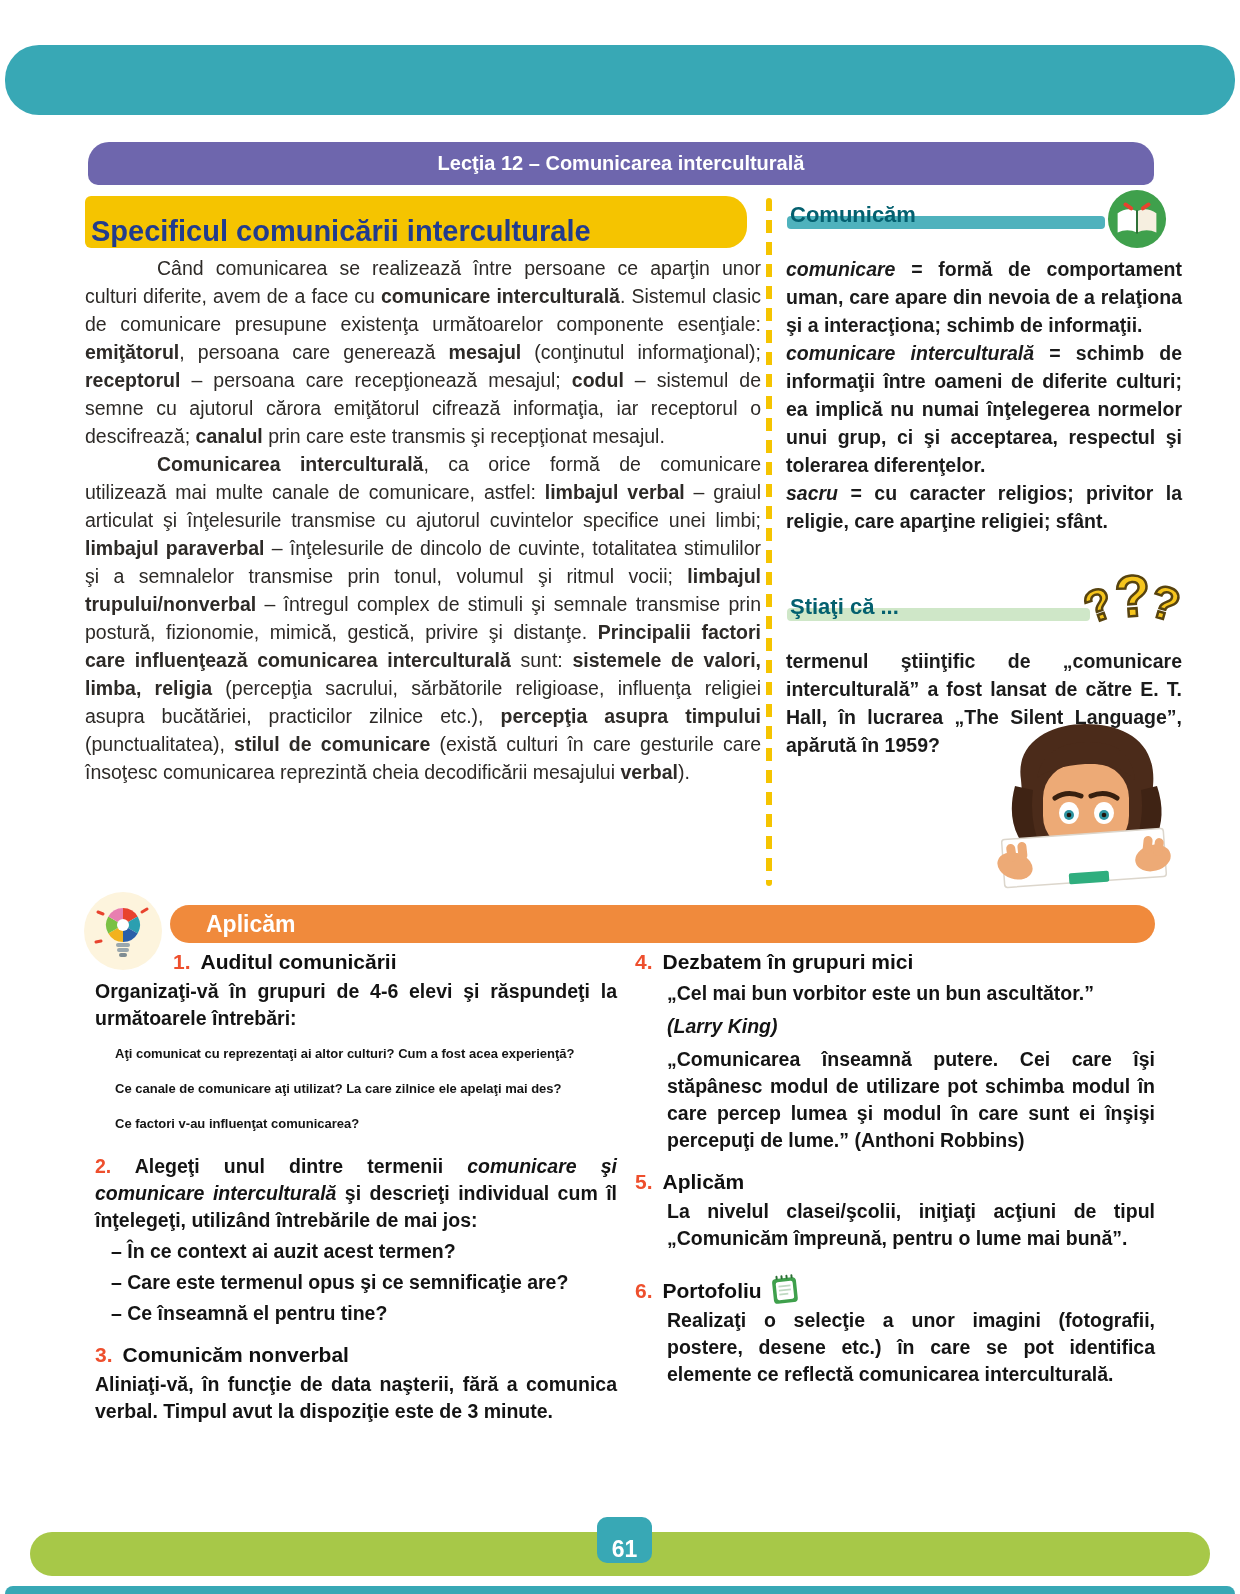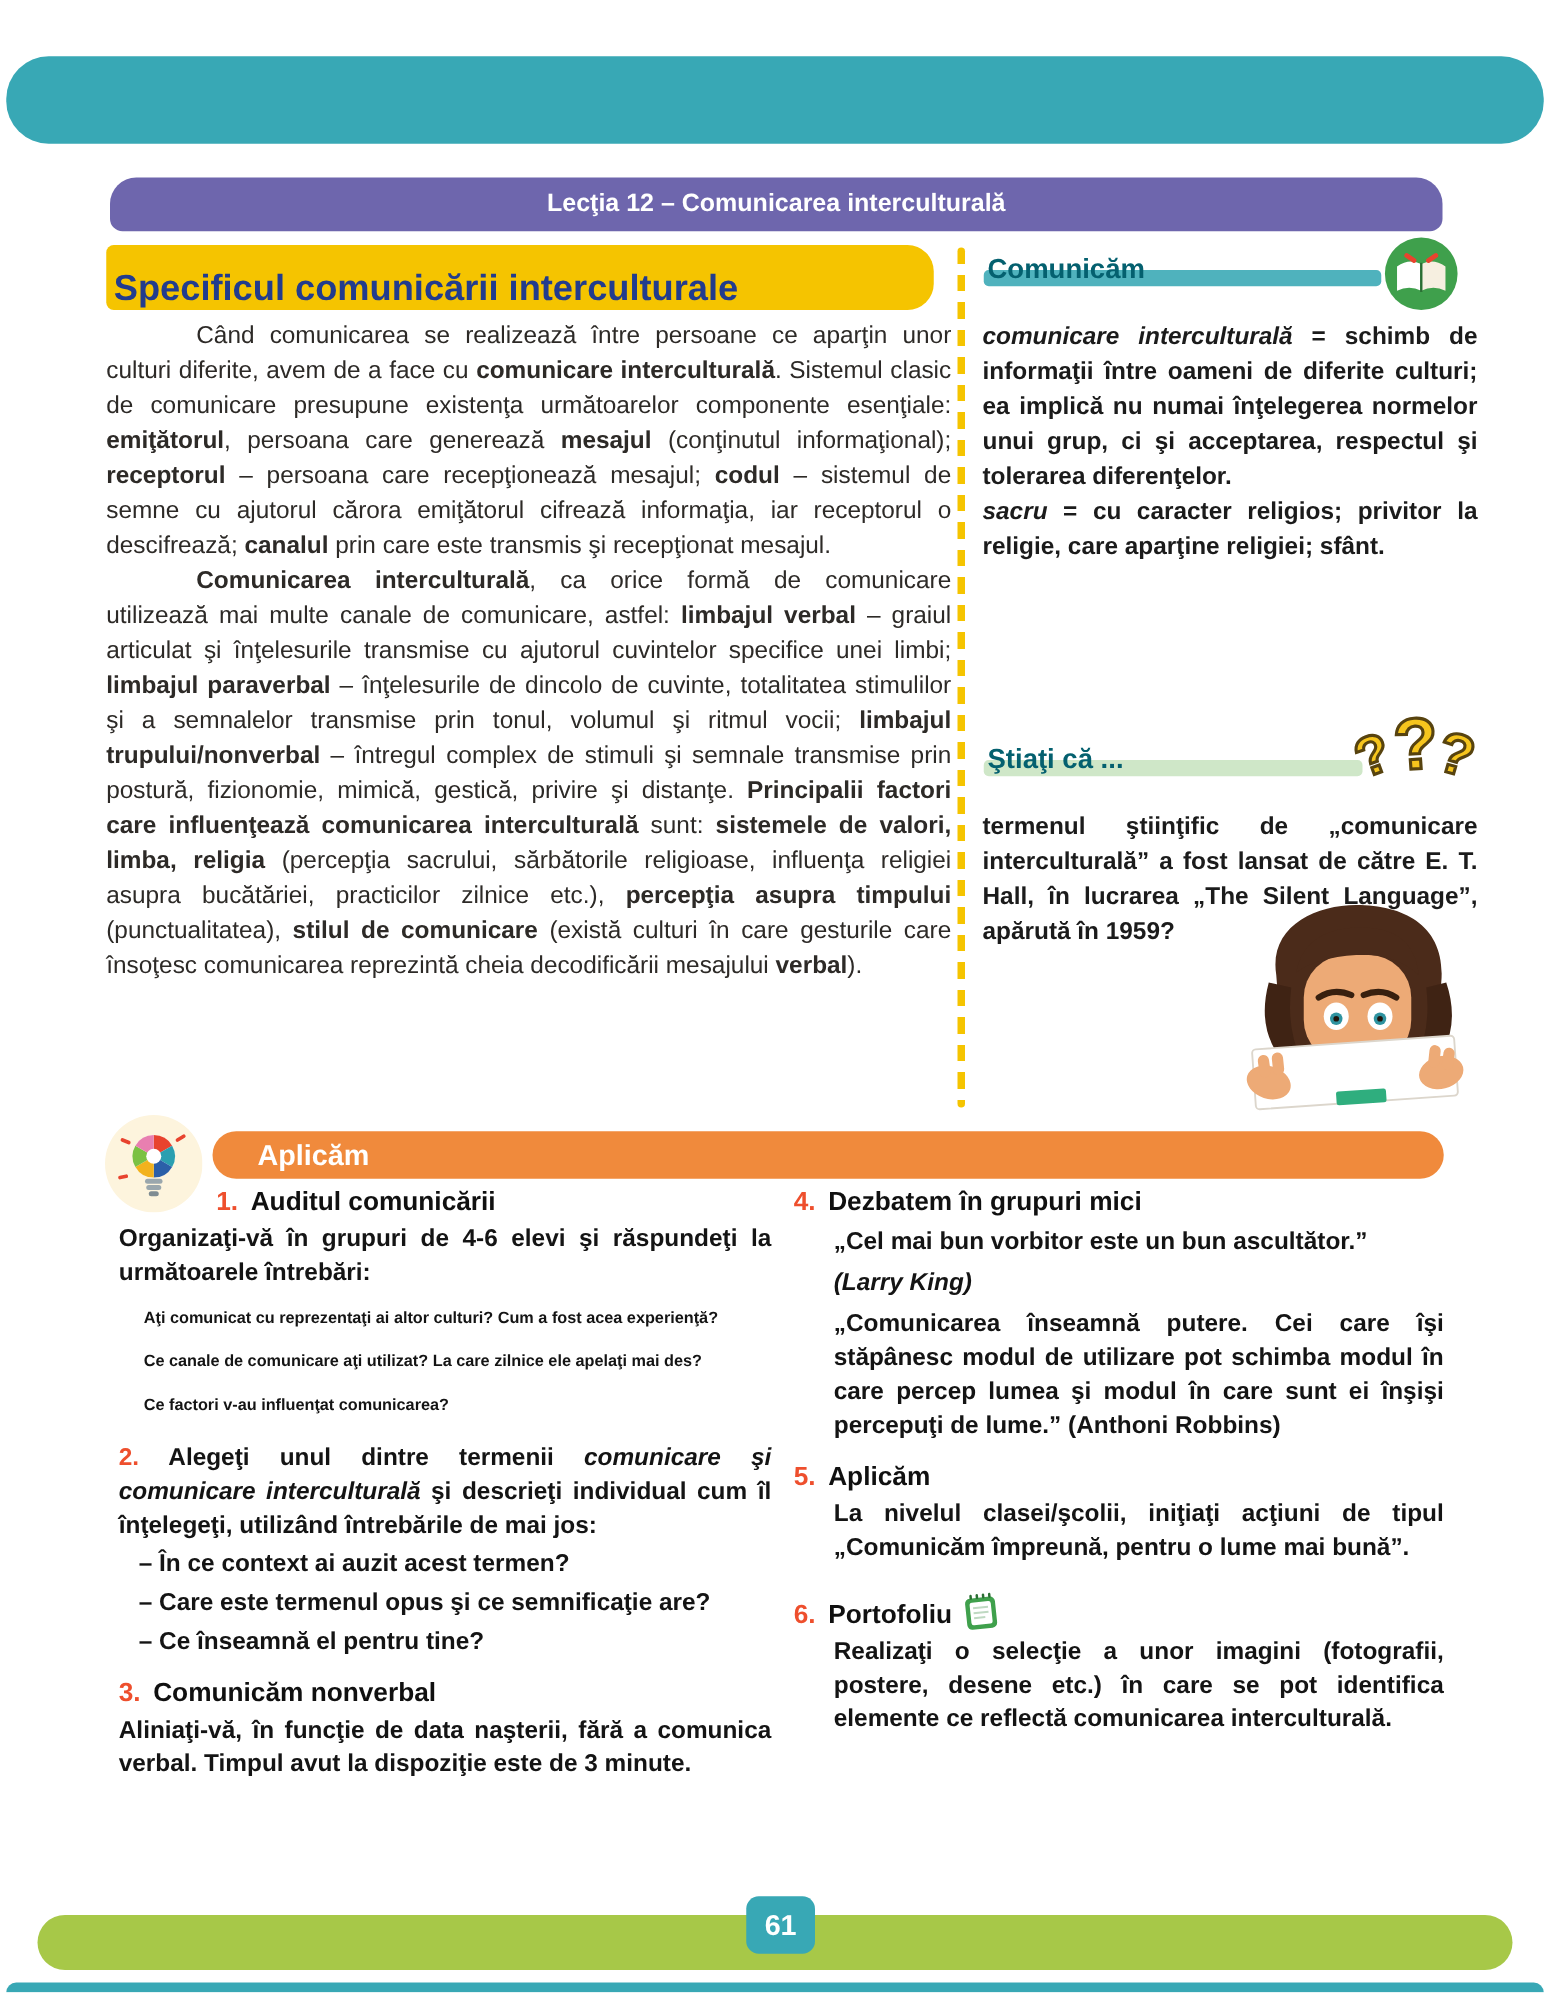--- a/index.html
+++ b/index.html
@@ -70,21 +70,21 @@
   .ex-title{font-weight:700;font-size:21px;color:#101010}
   .ex-body{font-size:19.5px;line-height:27px;font-weight:600;text-align:justify}
   .ex-q{font-size:13px;line-height:27px;font-weight:600;padding-left:20px;margin-top:8px}
   .ex-bullet{font-size:19.5px;line-height:27px;font-weight:600;padding-left:16px;margin-top:4px}
   .ex-quote{font-size:19.5px;line-height:27px;font-weight:600;padding-left:32px;text-align:justify;margin-top:6px}
   .pad{padding-left:32px}
   .notebook{display:inline-block;transform:translateY(6px) rotate(-6deg)}
 
   .footer-band{position:absolute;left:30px;right:30px;top:1532px;height:44px;background:var(--green);border-radius:22px}
   .page-badge{position:absolute;left:597px;top:1517px;width:55px;height:46px;background:var(--teal);
-    border-radius:10px;display:flex;align-items:center;justify-content:center}
+    border-radius:10px;display:flex;align-items:flex-end;justify-content:center}
   .page-badge span{color:#fff;font-size:23px;font-weight:700}
 </style>
 </head>
 <body>
 
 <div class="page">
 
   <div class="top-band"></div>
 
   <header class="lesson-bar">
@@ -109,20 +109,21 @@
   <div class="book-badge">
     <svg viewBox="0 0 64 64" width="62" height="62" aria-hidden="true">
       <circle cx="32" cy="32" r="30" fill="#3fa04c"></circle>
       <path d="M12 26 q10 -7 20 -2 v22 q-10 -5 -20 0 z" fill="#ffffff"></path>
       <path d="M52 26 q-10 -7 -20 -2 v22 q10 -5 20 0 z" fill="#f6efe0"></path>
       <rect x="31" y="23" width="2" height="24" fill="#2a6e33"></rect>
       <path d="M20 17 l6 4 M44 17 l-6 4" stroke="#e8432e" stroke-width="4" stroke-linecap="round"></path>
     </svg>
   </div>
   <div class="dict-entries">
+    <p class="dpara"><span class="b i">comunicare</span><span> = formă de comportament uman, care apare din nevoia de a relaţiona şi a interacţiona; schimb de informaţii.</span></p>
     <p class="dpara"><span class="b i">comunicare interculturală</span><span> = schimb de informaţii între oameni de diferite culturi; ea implică nu numai înţelegerea normelor unui grup, ci şi acceptarea, respectul şi tolerarea diferenţelor.</span></p>
     <p class="dpara"><span class="b i">sacru</span><span> = cu caracter religios; privitor la religie, care aparţine religiei; sfânt.</span></p>
   </div>
 
   <div class="side-head know-head">
     <span class="side-head-bar green-bar"></span>
     <span class="side-head-text">Ştiaţi că ...</span>
   </div>
   <div class="qmarks">
     <span class="q q1">?</span>

